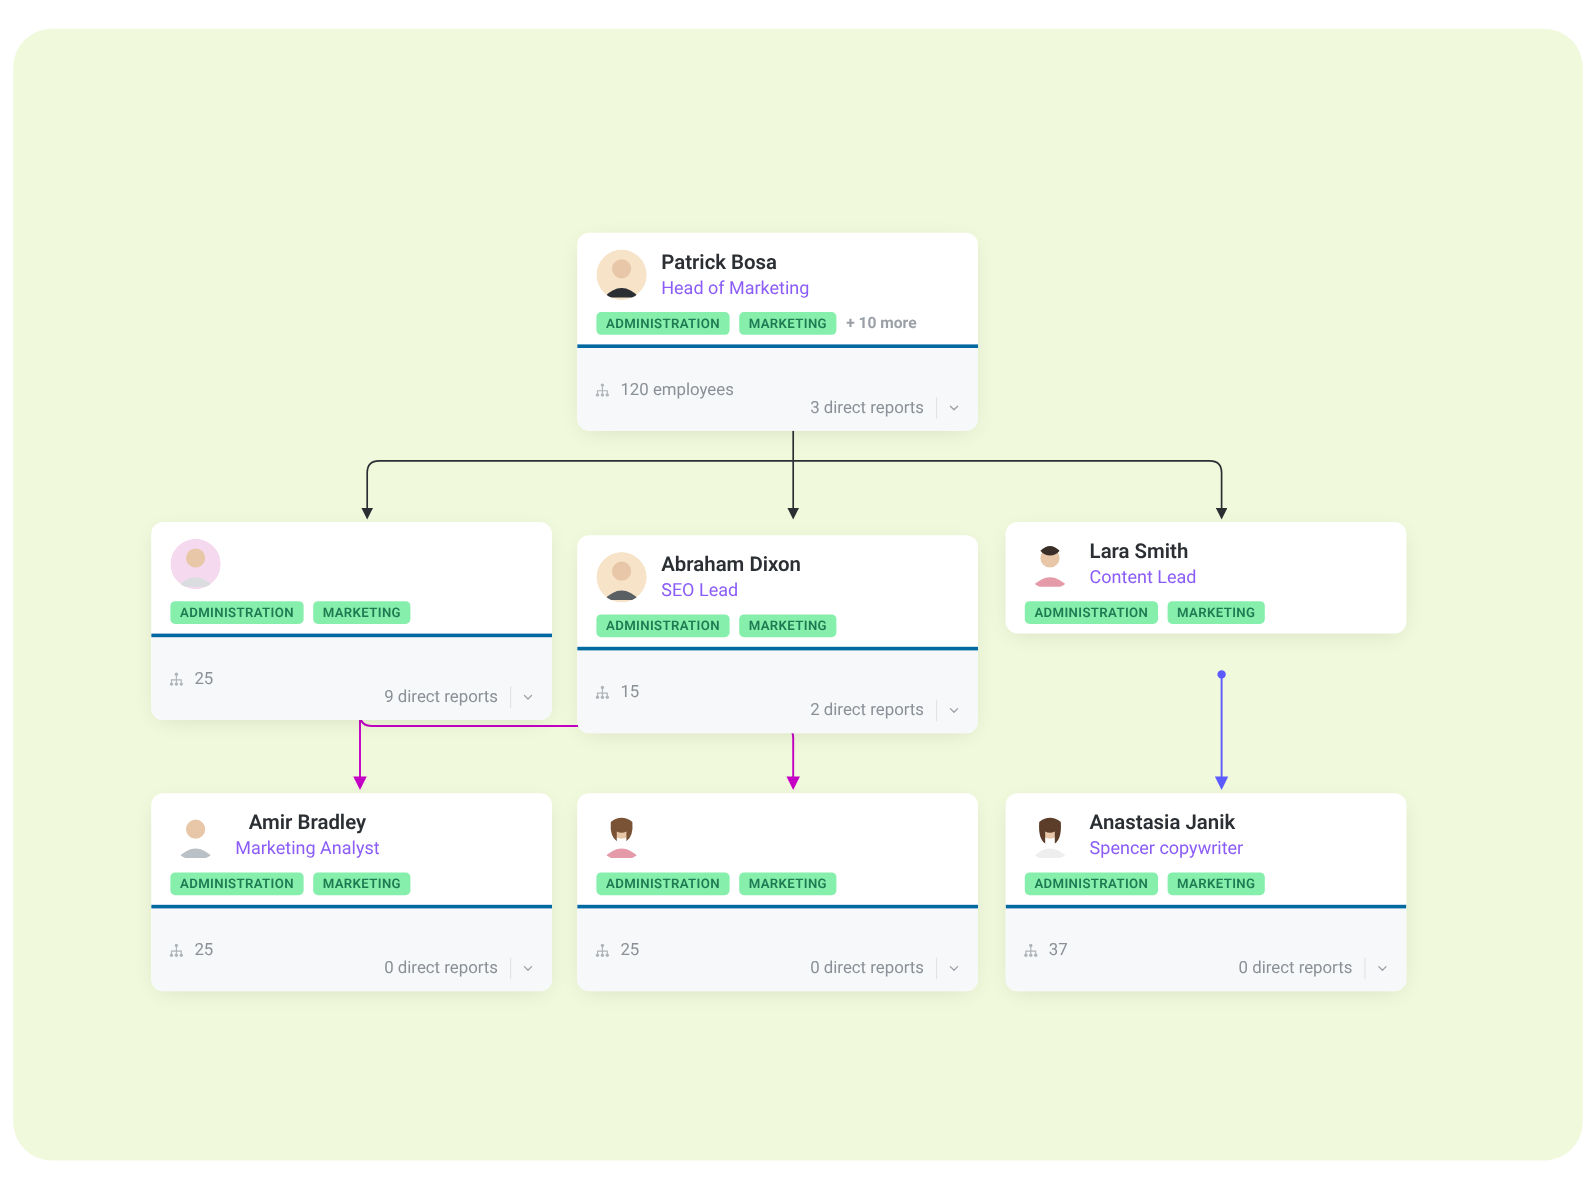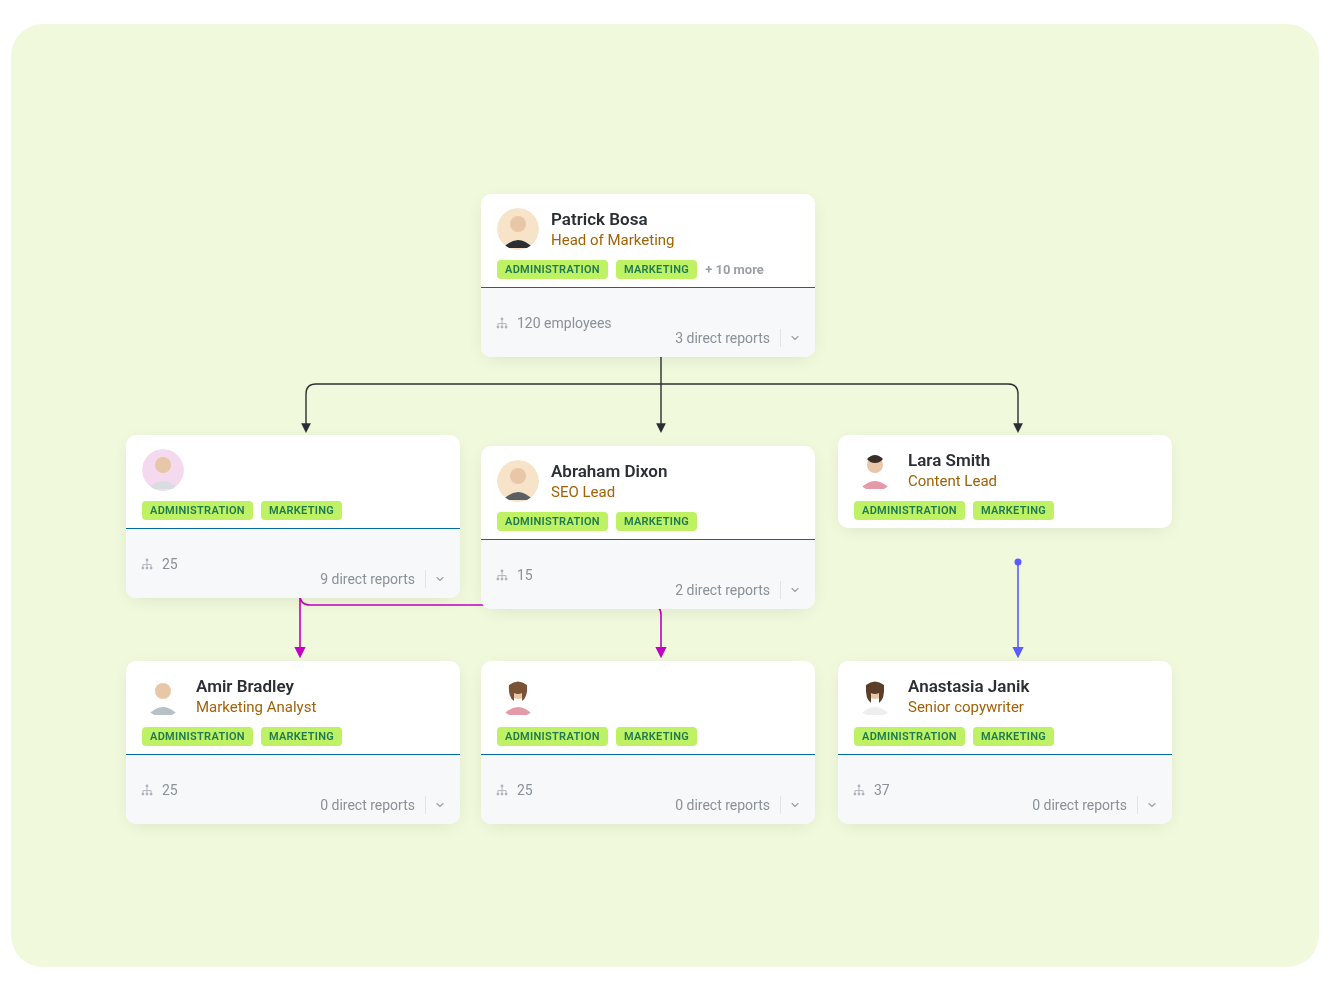--- a/index.html
+++ b/index.html
@@ -4,25 +4,25 @@
 <style>
   html,body{margin:0;padding:0;font-family:-apple-system,BlinkMacSystemFont,"Segoe UI",Roboto,Helvetica,Arial,sans-serif;}
   body{background:#fff;display:flex;align-items:center;justify-content:center;width:1330px;height:991px;}
   .canvas{position:relative;width:1308px;height:943px;background:#f1f9dc;border-radius:32px;}
   svg.connectors{position:absolute;inset:0;width:100%;height:100%;pointer-events:none;}
   .card{position:absolute;width:334px;background:#fff;border-radius:10px;box-shadow:0 4px 20px -6px rgba(0,0,0,.12);overflow:hidden;}
   .card-body{padding:14px 16px 8px 16px;}
   .person-row{display:flex;align-items:center;gap:12px;}
   .avatar{width:42px;height:42px;border-radius:50%;flex:0 0 42px;display:block;}
   .name{font-size:17px;font-weight:600;color:#2b2f33;line-height:1.25;}
-  .title{font-size:15px;color:#a16207;line-height:1.25;margin-top:1px;}
+  .title{font-size:15px;color:#8b5cf6;line-height:1.25;margin-top:1px;}
   .tags{display:flex;align-items:center;gap:8px;margin-top:10px;flex-wrap:wrap;}
-  .tag{font-size:11px;letter-spacing:.3px;font-weight:600;color:#1f7a52;background:#bef264;border-radius:4px;padding:3px 8px;}
+  .tag{font-size:11px;letter-spacing:.3px;font-weight:600;color:#1f7a52;background:#86efac;border-radius:4px;padding:3px 8px;}
   .more{font-size:13px;color:#9aa0a6;font-weight:bold;}
-  .card-foot{display:flex;align-items:center;justify-content:space-between;background:#f7f8f9;border-top:1px solid #0369a1;padding:9px 10px 9px 14px;font-size:14px;color:#8a9097;}
+  .card-foot{display:flex;align-items:center;justify-content:space-between;background:#f7f8f9;border-top:3px solid #0369a1;padding:9px 10px 9px 14px;font-size:14px;color:#8a9097;}
   .foot-left{display:flex;align-items:center;gap:8px;}
   .foot-right{display:flex;align-items:center;gap:4px;margin-top:31px;}
   .sep{width:1px;height:18px;background:#e2e5e8;margin:0 0 0 6px;}
   .chev{width:20px;height:20px;display:flex;align-items:center;justify-content:center;color:#9aa0a6;border-radius:4px;}
   .org-icon{color:#aeb4ba;}
 </style>
 </head>
 <body>
 
 <div class="canvas">
@@ -191,21 +191,21 @@
           <div class="title">Content Lead</div>
         </div>
       </div>
       <div class="tags">
         <span class="tag">ADMINISTRATION</span>
         <span class="tag">MARKETING</span>
       </div>
     </div>
   </div>
 
-  <div class="card" style="left:115px;top:637px;">
+  <div class="card" style="left:115px;top:637px;text-align:center;">
     <div class="card-body">
       <div class="person-row">
         <svg class="avatar" viewBox="0 0 42 42">
             <circle cx="21" cy="21" r="21" fill="#ffffff"></circle>
             <circle cx="21" cy="16" r="8" fill="#e8c7a8"></circle>
             <path d="M6 40 Q21 24 36 40 Z" fill="#b9c0c6"></path>
           </svg>
         <div>
           <div class="name">Amir Bradley</div>
           <div class="title">Marketing Analyst</div>
@@ -284,21 +284,21 @@
     <div class="card-body">
       <div class="person-row">
         <svg class="avatar" viewBox="0 0 42 42">
             <circle cx="21" cy="21" r="21" fill="#ffffff"></circle>
             <circle cx="21" cy="16" r="8" fill="#e8c7a8"></circle>
             <path d="M6 40 Q21 24 36 40 Z" fill="#eeeeee"></path>
             <path d="M12 10 Q21 3 30 10 Q31 24 25 28 L25 18 Q21 20 17 18 L17 28 Q11 24 12 10 Z" fill="#5b3d2a"></path>
           </svg>
         <div>
           <div class="name">Anastasia Janik</div>
-          <div class="title">Senior copywriter</div>
+          <div class="title">Spencer copywriter</div>
         </div>
       </div>
       <div class="tags">
         <span class="tag">ADMINISTRATION</span>
         <span class="tag">MARKETING</span>
       </div>
     </div>
     <div class="card-foot">
       <div class="foot-left">
         <svg width="14" height="14" viewBox="0 0 24 24" class="org-icon">

